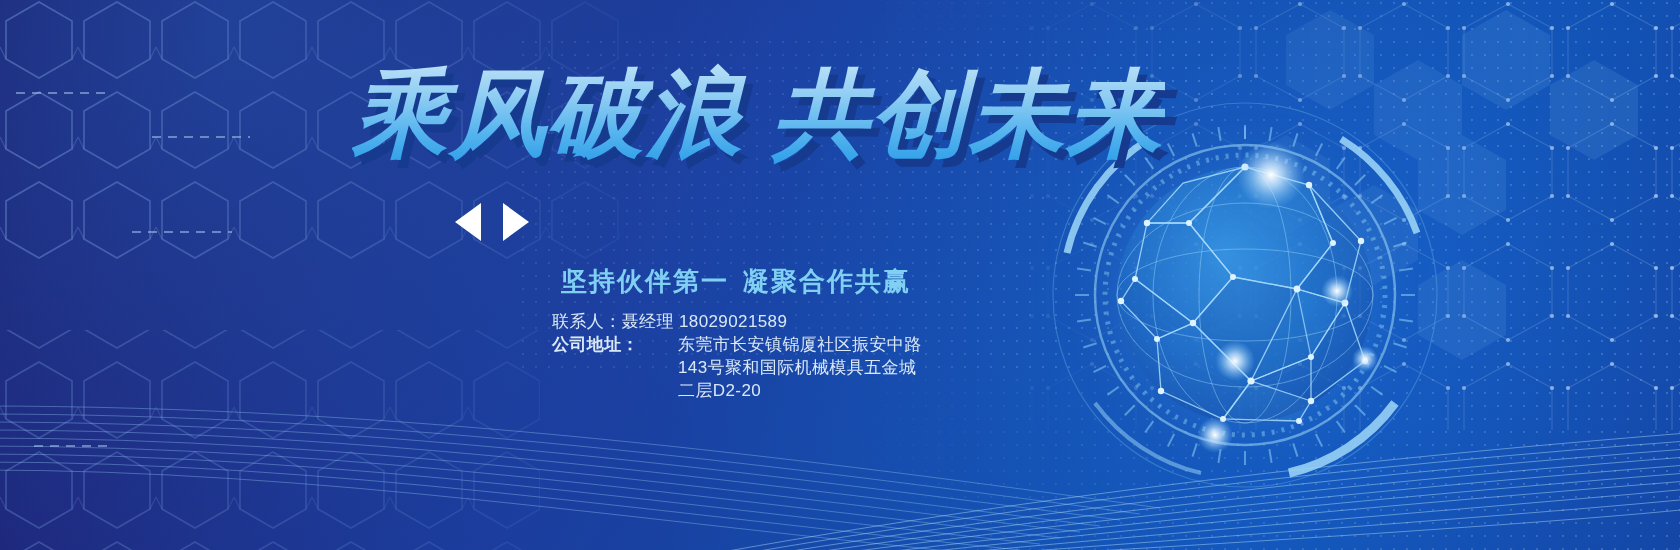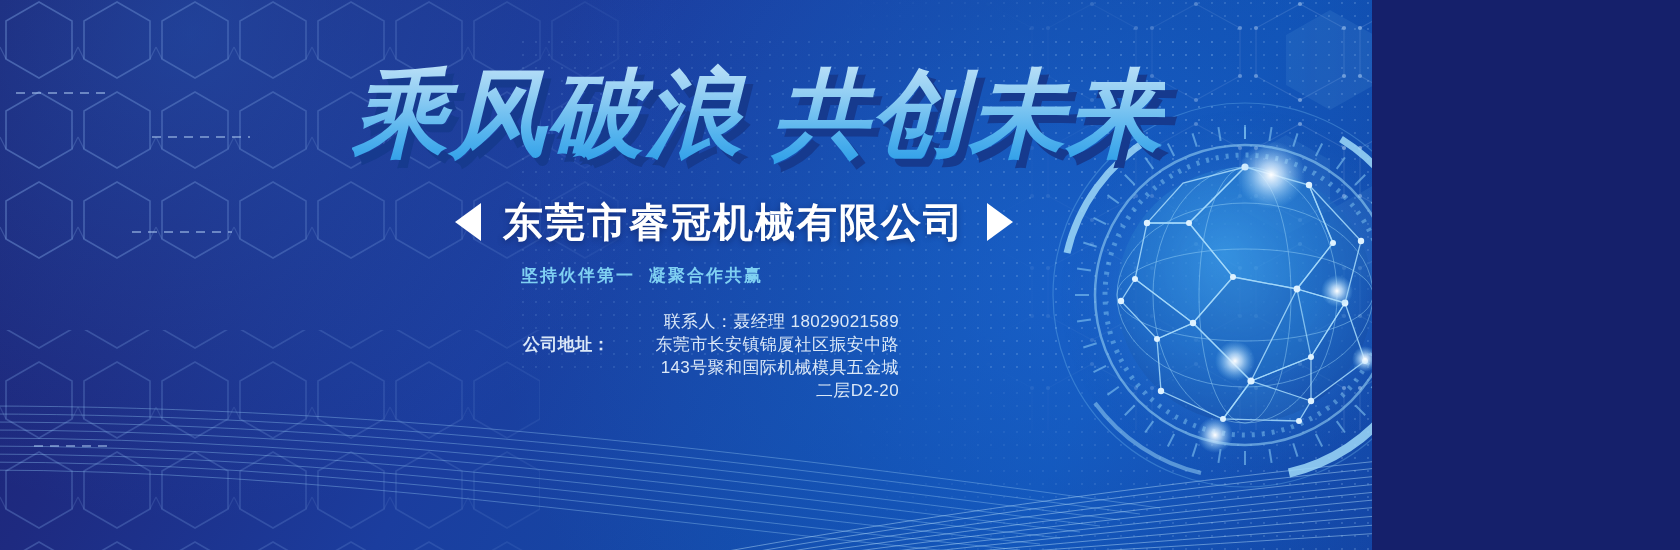--- a/index.html
+++ b/index.html
@@ -2,21 +2,21 @@
 <html><head>
 <meta charset="utf-8">
 <style>
   html,body{margin:0;padding:0;}
   body{
     width:1680px;height:550px;overflow:hidden;
     font-family:"Liberation Sans","DejaVu Sans",sans-serif;
     background:#15206b;
   }
   .banner{
-    position:relative;width:1372px;height:550px;overflow:hidden;
+    position:relative;width:1680px;height:550px;overflow:hidden;
     background:
       radial-gradient(circle at 78% 52%, rgba(30,110,220,0.55) 0%, rgba(30,110,220,0.22) 26%, rgba(20,60,160,0.0) 52%),
       radial-gradient(circle at 14% 6%, rgba(40,120,215,0.32) 0%, rgba(30,60,160,0.0) 38%),
       linear-gradient(118deg,#1d2170 0%,#1e2a80 18%,#1b3d9e 40%,#134aa8 62%,#0f4fb0 78%,#123f9c 100%);
   }
   .layer{position:absolute;inset:0;}
   .svgfull{position:absolute;top:0;left:0;width:1680px;height:550px;}
 
   
   .headline{
@@ -43,30 +43,30 @@
   .tri{width:0;height:0;border-top:19px solid transparent;border-bottom:19px solid transparent;}
   .tri-l{border-right:26px solid #ffffff;}
   .tri-r{border-left:26px solid #ffffff;}
   .company{
     font-size:40px;font-weight:bold;color:#ffffff;letter-spacing:2px;
     white-space:nowrap;text-shadow:0 2px 6px rgba(8,22,70,0.45);
   }
 
   
   .slogan{
-    position:absolute;left:521px;top:264px;
-    font-size:17px;font-weight:bold;color:#7fd0f2;letter-spacing:2px;
+    position:absolute;left:561px;top:264px;
+    font-size:26px;font-weight:bold;color:#7fd0f2;letter-spacing:2px;
     white-space:nowrap;
   }
   .slogan .gap{display:inline-block;width:14px;}
 
   
   .contact{
-    position:absolute;left:523px;top:310px;
-    font-size:17px;line-height:23px;color:#dbe8f7;letter-spacing:0.4px;text-align:right;
+    position:absolute;left:552px;top:310px;
+    font-size:17px;line-height:23px;color:#dbe8f7;letter-spacing:0.4px;
   }
   .contact .line{white-space:nowrap;}
   .addr{display:flex;align-items:flex-start;}
   .addr .lbl{white-space:nowrap;font-weight:bold;}
   .addr .val{width:250px;margin-left:39px;}
 </style>
 </head>
 <body>
 
 <div class="banner">
@@ -317,21 +317,20 @@
     </svg>
   </div>
 
   <div class="headline">
     <span class="shadow">乘风破浪 共创未来</span>
     <span class="face">乘风破浪 共创未来</span>
   </div>
 
   <div class="namerow">
     <span class="tri tri-l"></span>
-    <span class="company">东莞市睿冠机械有限公司</span>
     <span class="tri tri-r"></span>
   </div>
 
   <div class="slogan">
     <span>坚持伙伴第一</span><span class="gap"></span><span>凝聚合作共赢</span>
   </div>
 
   <div class="contact">
     <div class="line">联系人：聂经理 18029021589</div>
     <div class="addr">

